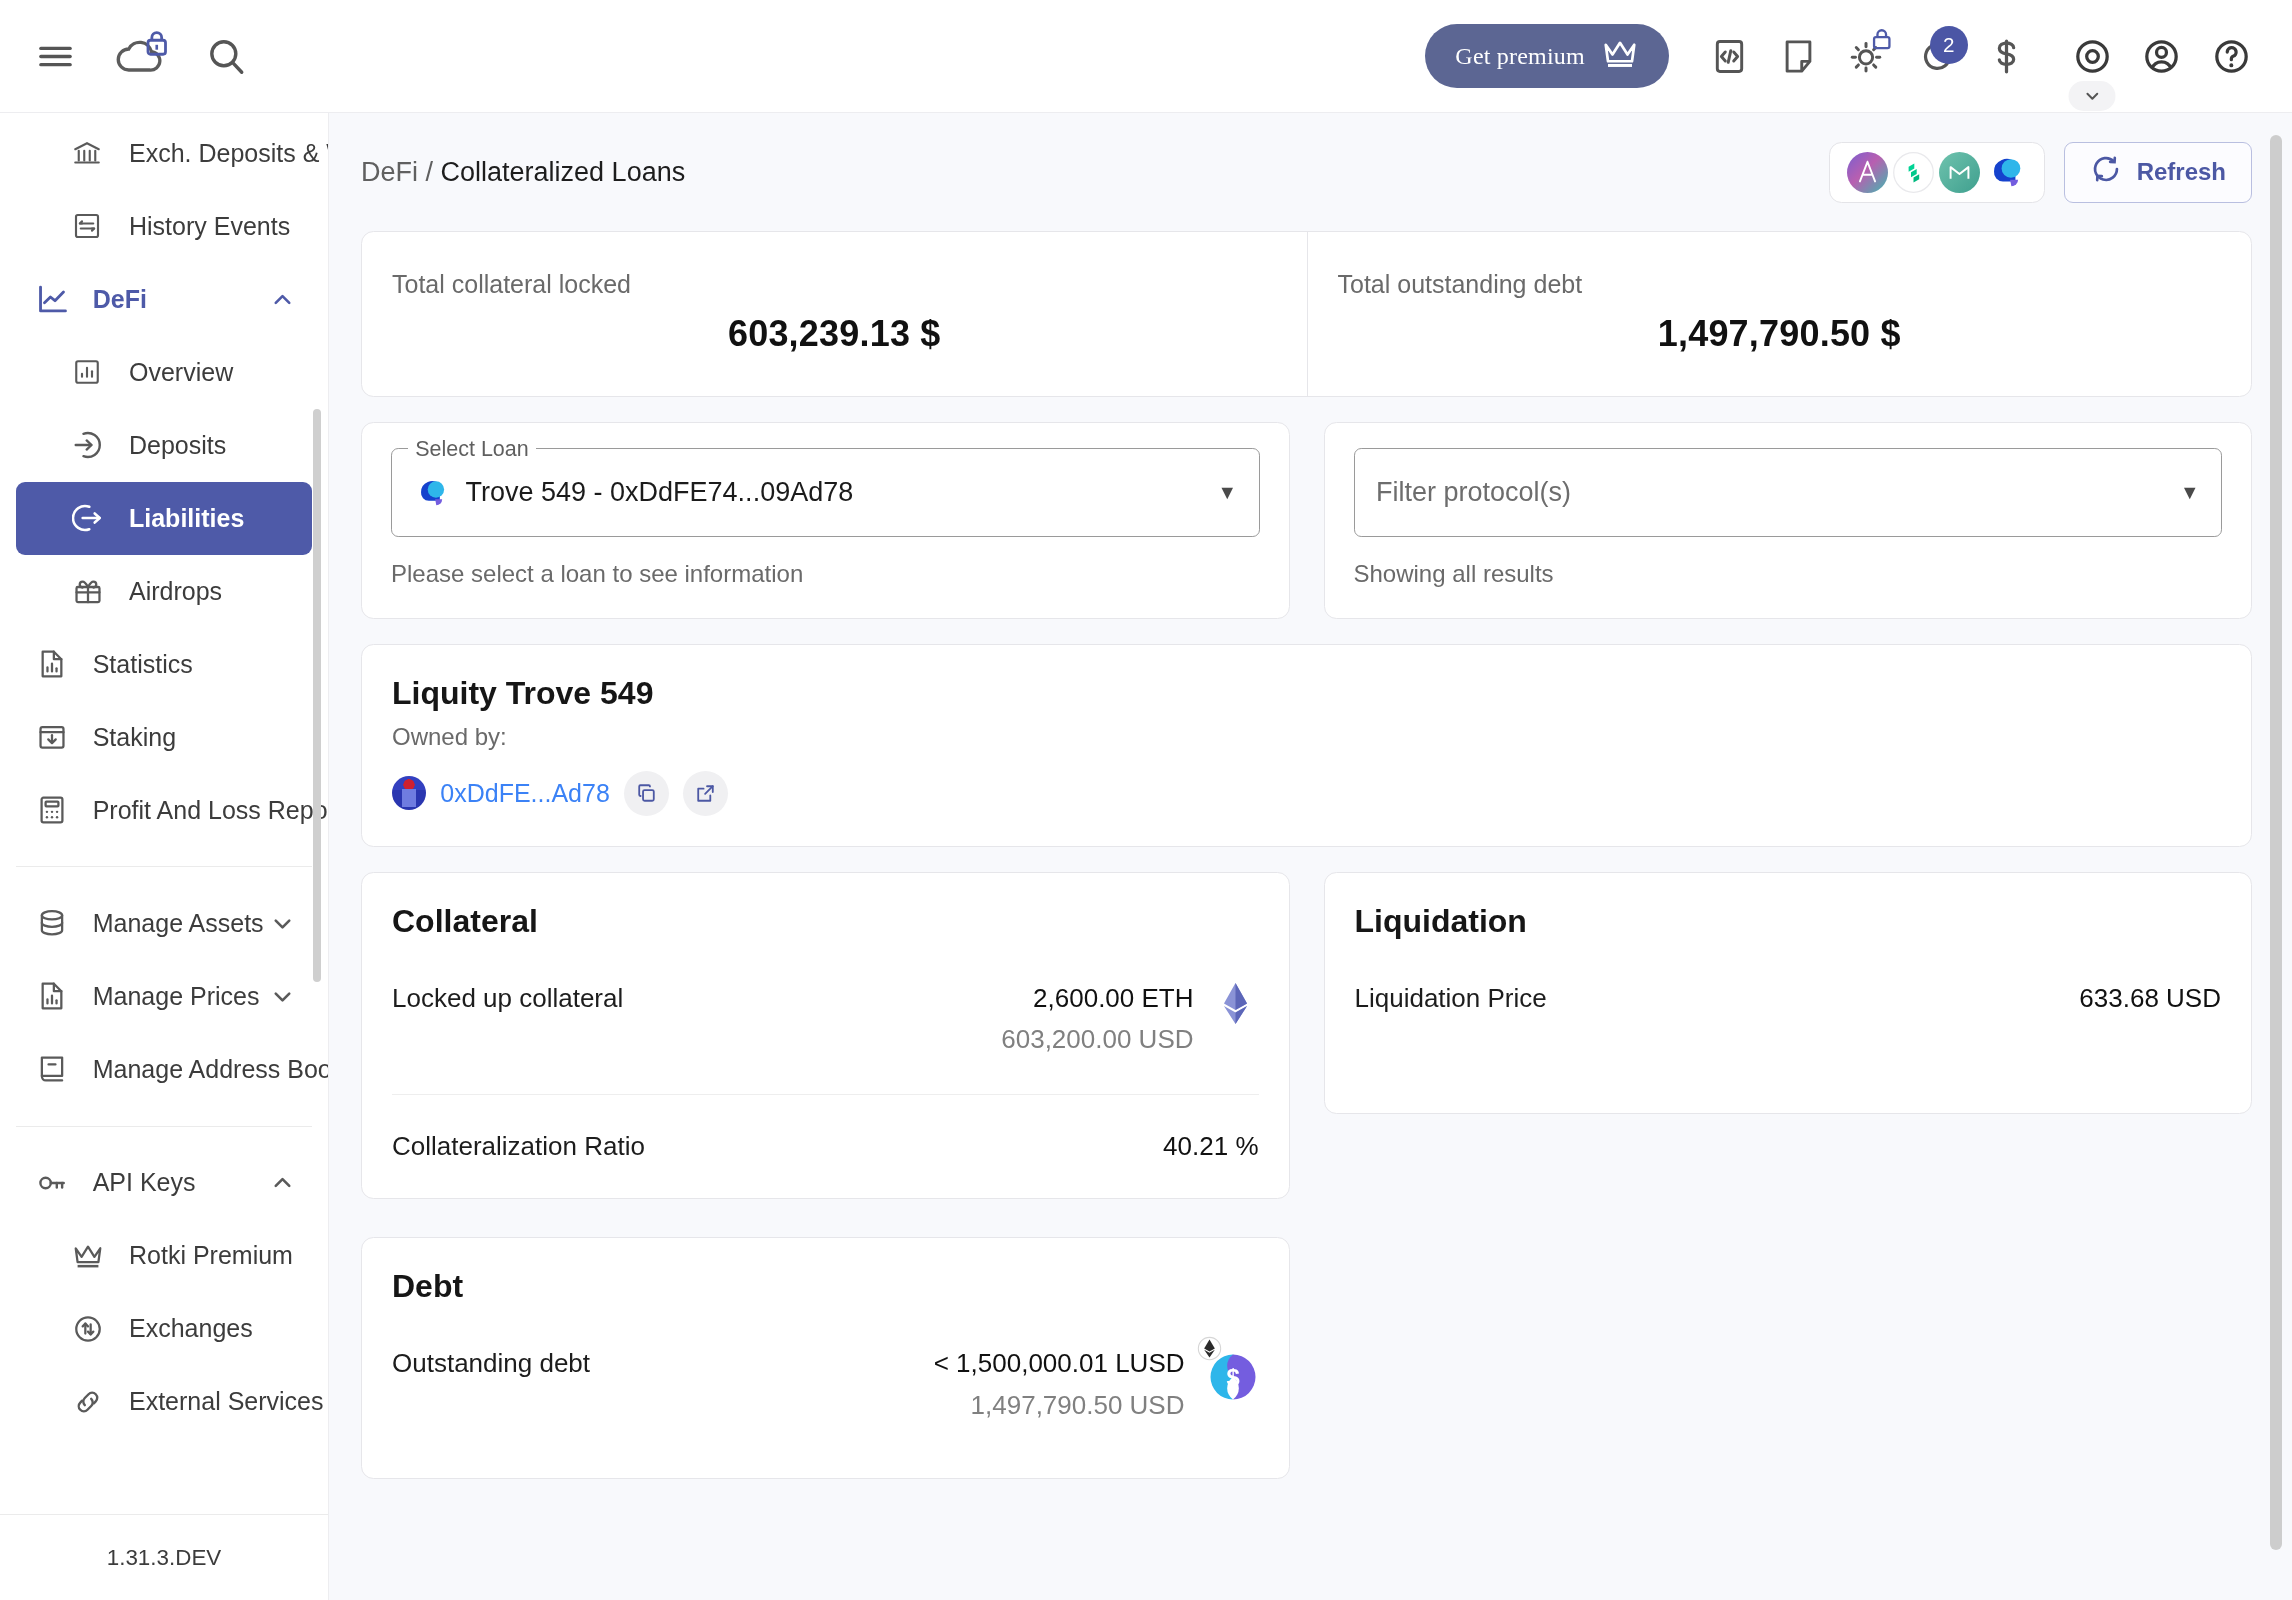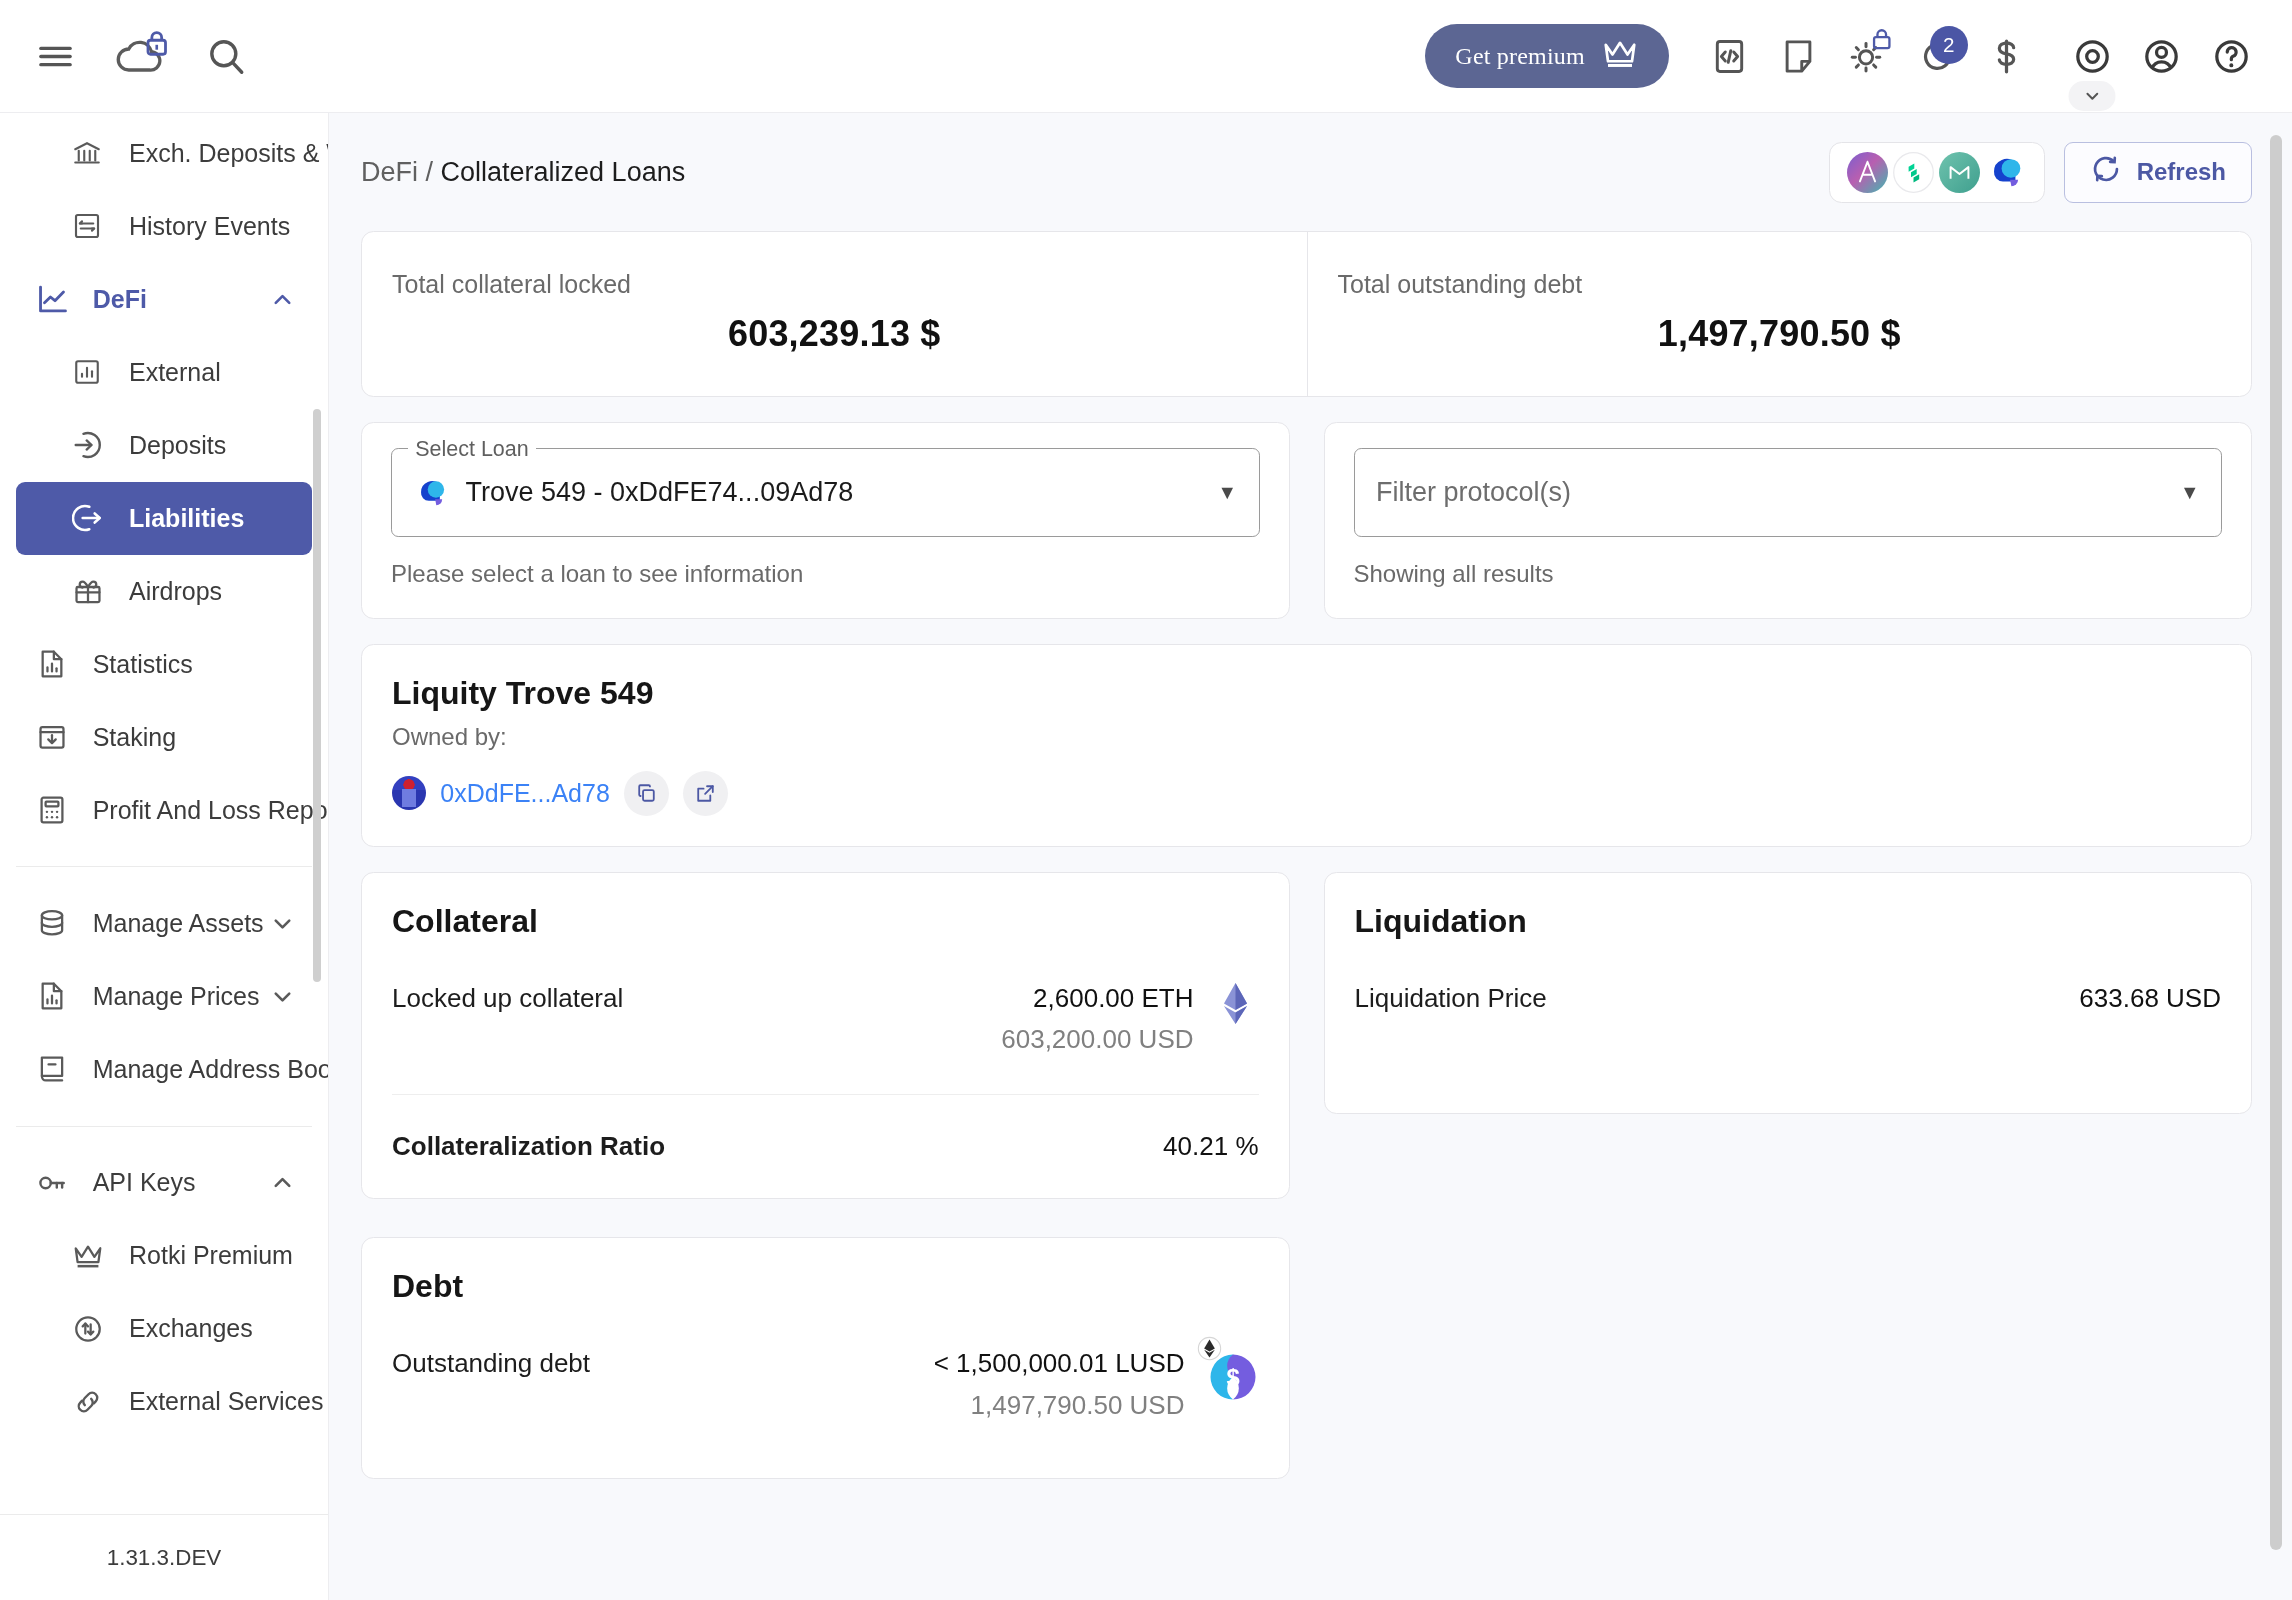--- a/index.html
+++ b/index.html
@@ -195,21 +195,21 @@
   .info-card { padding: 30px 30px 36px 30px; min-height: 242px; }
   .info-title { font-size: 32px; font-weight: 700; color:#161616; margin-bottom: 43px; }
   .kv { display:flex; align-items:flex-start; }
   .kv-key { font-size: 26px; color:#1d1d1d; }
   .kv-val { margin-left:auto; text-align:right; }
   .kv-primary { font-size: 26px; color:#111; font-weight:400; white-space:nowrap; }
   .kv-secondary { font-size: 26px; color:#808080; margin-top: 10.7px; white-space:nowrap; }
   .kv-ic { margin-left: 18px; width: 47px; display:flex; align-items:center; justify-content:center; }
   .divider { height:0.9px; background:#eeeeee; margin: 39px 0 36px 0; }
   .kv-simple { display:flex; align-items:center; }
-  .kv-simple .kv-key { font-size: 26px; font-weight:700; }
+  .kv-simple .kv-key { font-size: 26px; font-weight:400; }
   .kv-simple .kv-amt { margin-left:auto; font-size:26px; color:#111; }
   .liq-row .kv-key { font-weight:400; }
 
   .eth-glyph { width: 27px; height: 41px; display:block; }
   .lusd-glyph { width: 50px; height: 50px; display:block; }
 </style>
 </head>
 <body>
 
 <div class="app">
@@ -387,21 +387,21 @@
 
         <div class="nav-item child">
           <span class="ni-icon">
             <svg width="30" height="30" viewBox="0 0 24 24" fill="none" stroke="currentColor" stroke-width="1.7" stroke-linecap="round">
               <rect x="3.4" y="3.4" width="17.2" height="17.2" rx="1.4"></rect>
               <line x1="8" y1="15.8" x2="8" y2="13.4"></line>
                 <line x1="12" y1="15.8" x2="12" y2="8.6"></line>
                 <line x1="16" y1="15.8" x2="16" y2="11.4"></line>
             </svg>
           </span>
-          <span class="ni-label">External</span>
+          <span class="ni-label">Overview</span>
         </div>
 
         <div class="nav-item child">
           <span class="ni-icon">
             <svg width="32" height="32" viewBox="0 0 24 24" fill="none" stroke="currentColor" stroke-width="1.8" stroke-linecap="round" stroke-linejoin="round">
               <path d="M8.6 3.6a9 9 0 1 1 0 16.8"></path>
               <line x1="2.8" y1="12" x2="14.4" y2="12"></line>
                 <polyline points="11,8.6 14.6,12 11,15.4"></polyline>
             </svg>
           </span>

